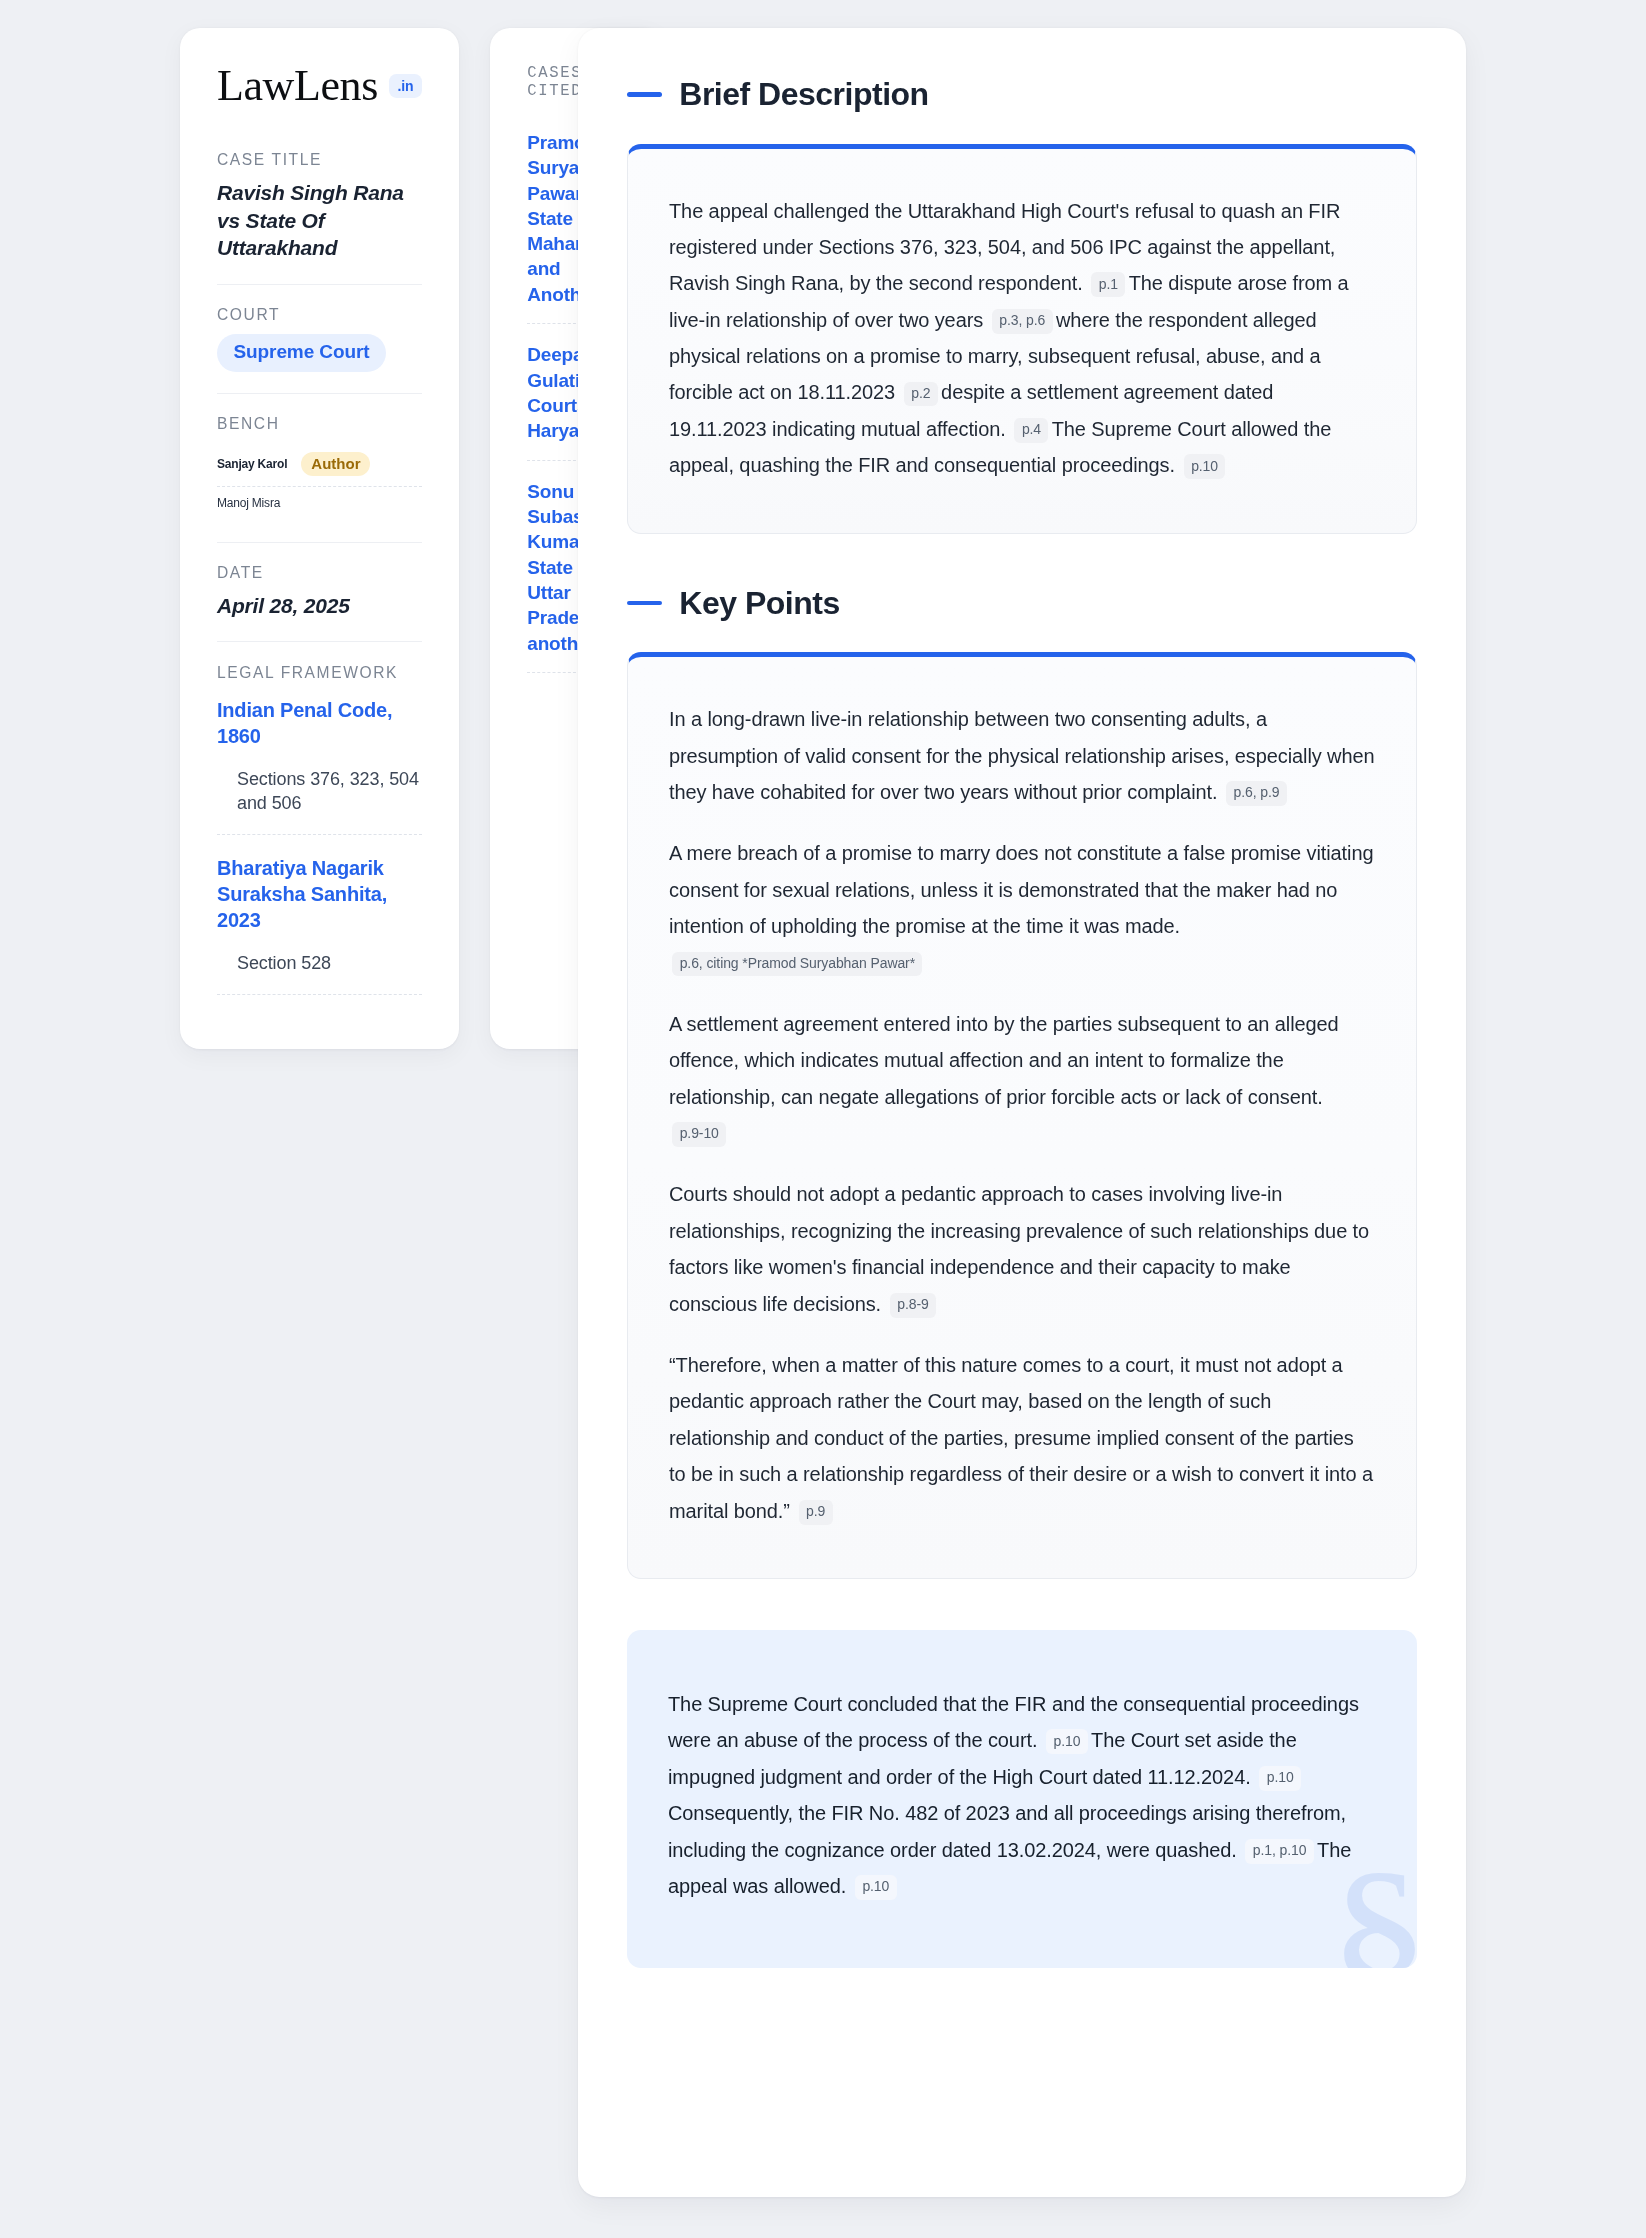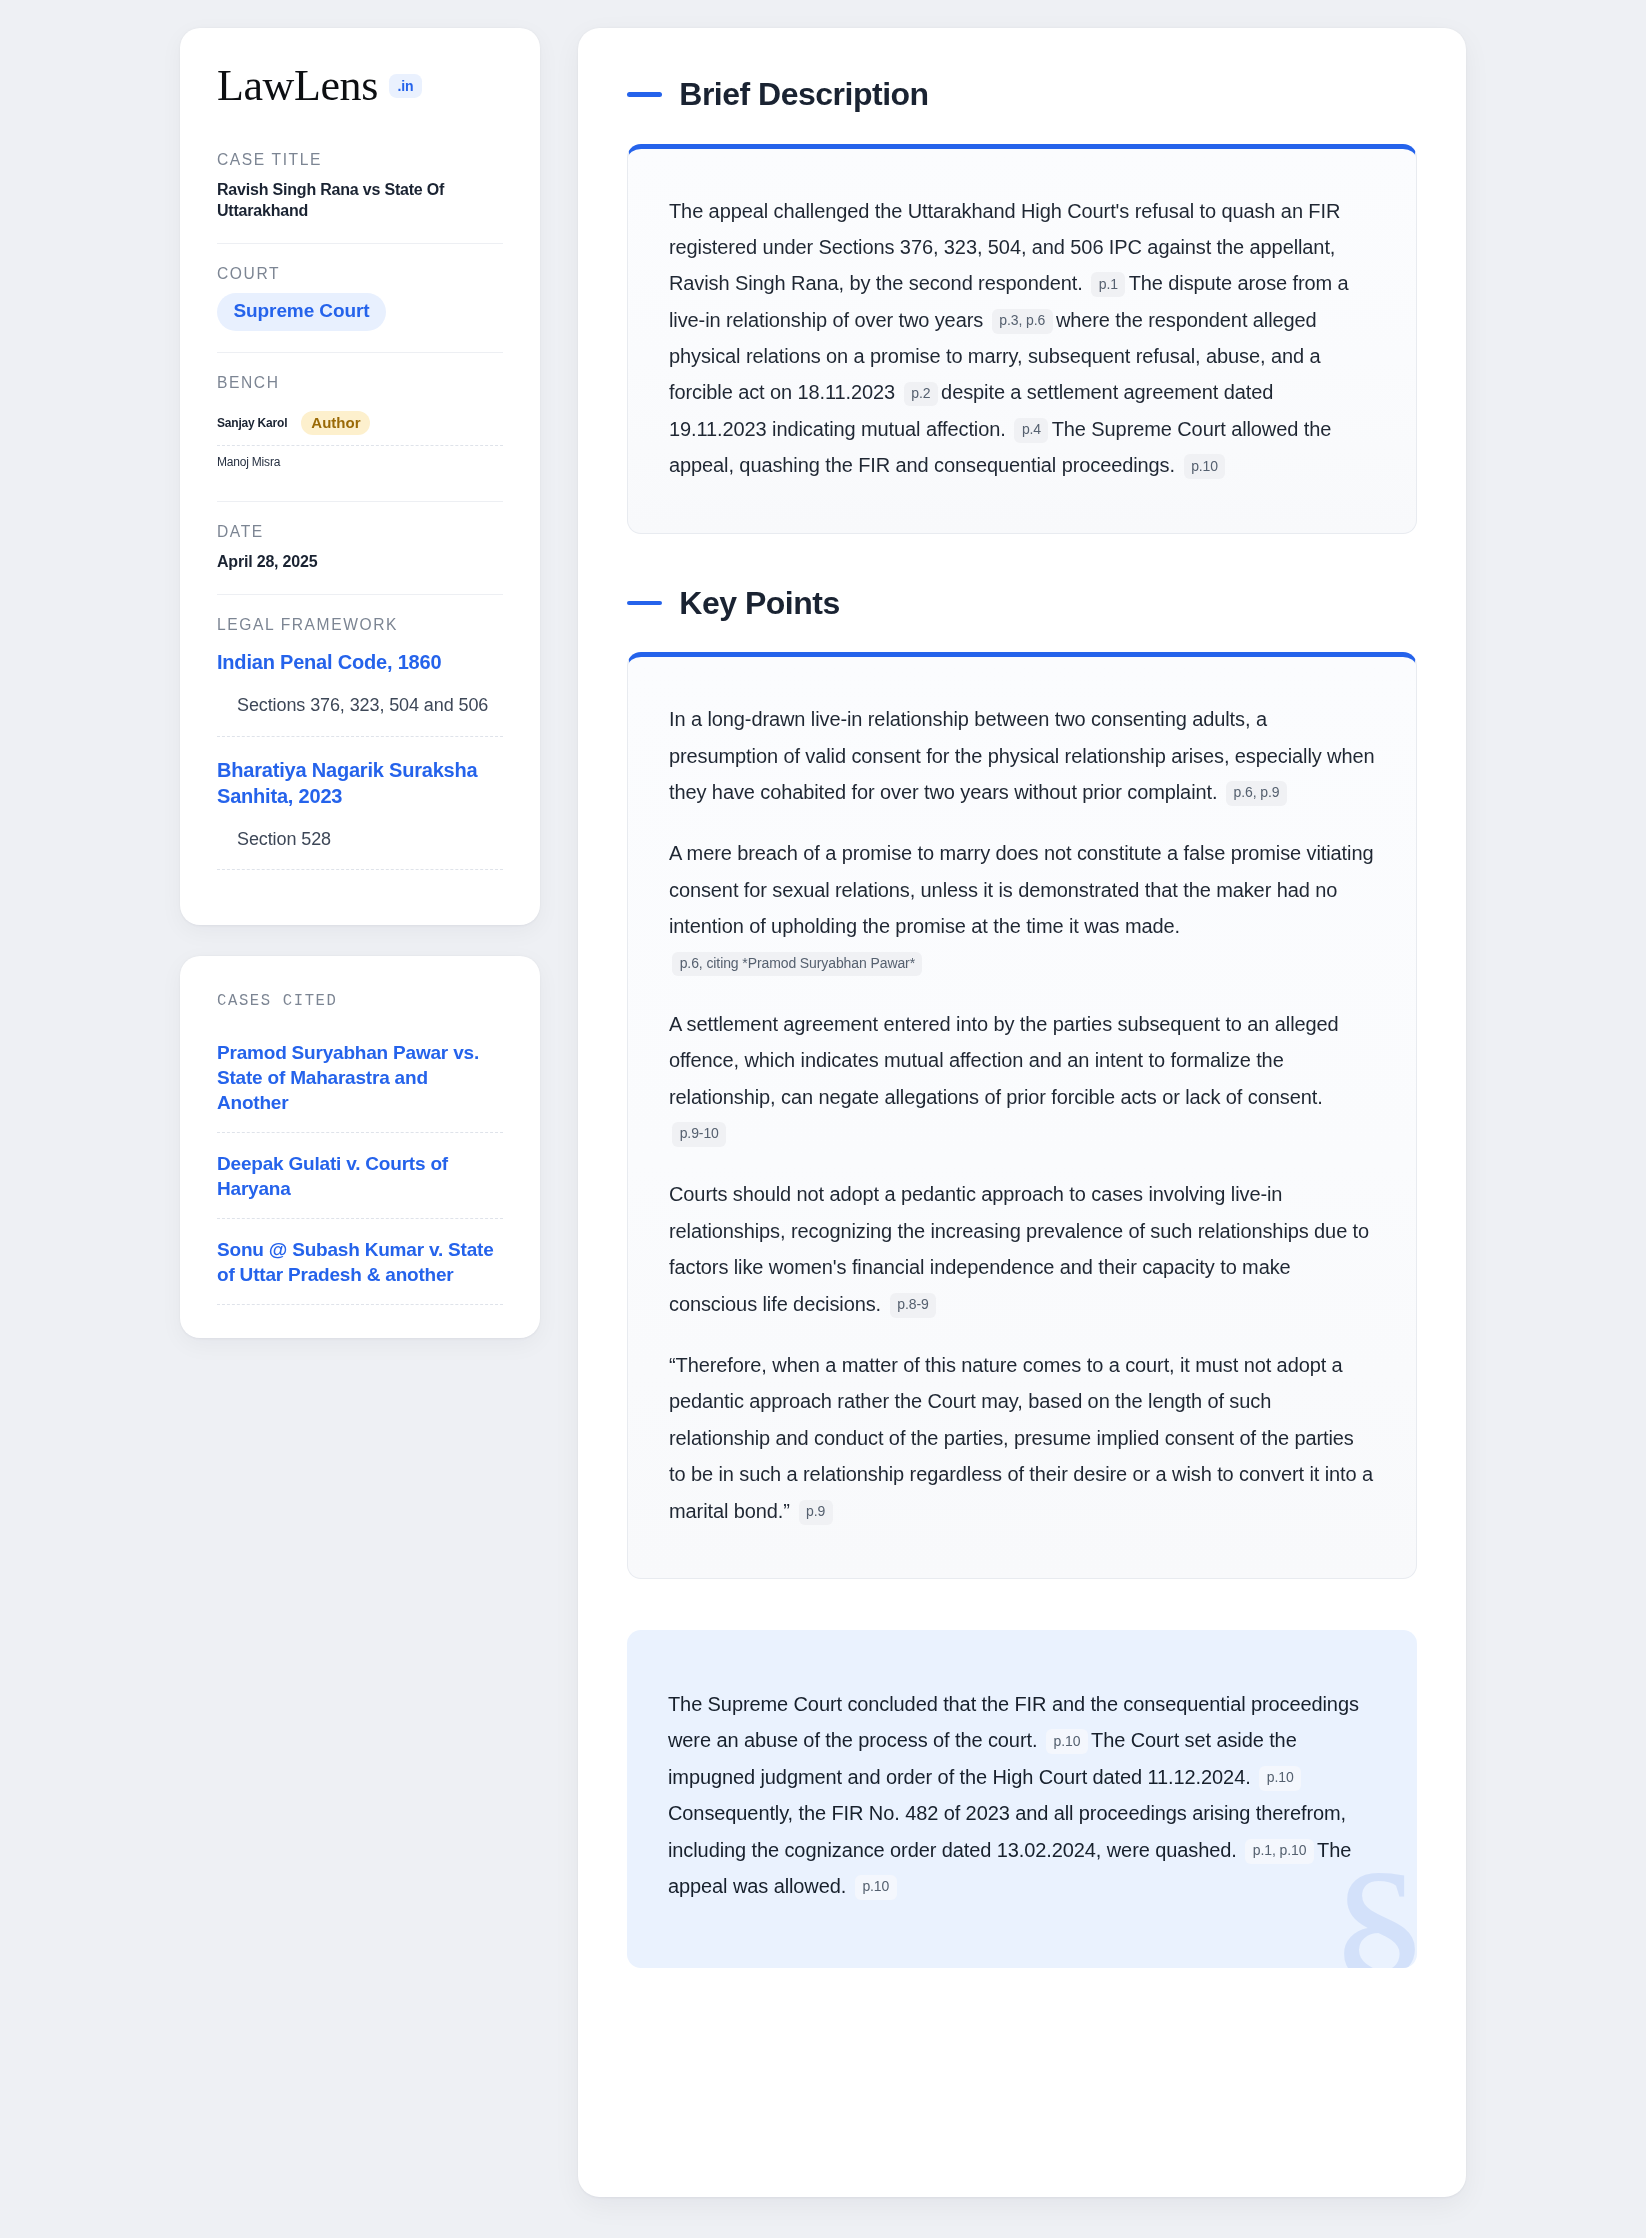--- a/index.html
+++ b/index.html
@@ -21,21 +21,21 @@
     gap: 38px;
     align-items: flex-start;
     padding-left: 180px;
   }
 
   
   .sidebar {
     width: 360px;
     flex: 0 0 360px;
     display: flex;
-    flex-direction: column;
+    flex-direction: row;
     gap: 31px;
   }
 
   .side-card {
     background: #ffffff;
     border-radius: 20px;
     padding: 36px 37px 33px 37px;
     box-shadow: 0 0.8px 2.5px rgba(16,24,40,.05), 0 6.6px 23px rgba(16,24,40,.045);
   }
 
@@ -69,25 +69,26 @@
 
   .field-label {
     font-size: 15.6px;
     letter-spacing: 1.6px;
     color: #7c8593;
     text-transform: uppercase;
     margin-bottom: 10px;
     font-weight: 400;
   }
   .field-value {
-    font-size: 16px;
+    font-size: 21px;
     line-height: 1.32;
     color: #1a2332;
     font-weight: 700;
     letter-spacing: -0.2px;
+    font-style: italic;
   }
 
   .pill-court {
     display: inline-block;
     background: #e8f0fe;
     color: #2563eb;
     font-size: 19px;
     font-weight: 600;
     border-radius: 823px;
     padding: 7.4px 16.5px 8.2px 16.5px;

